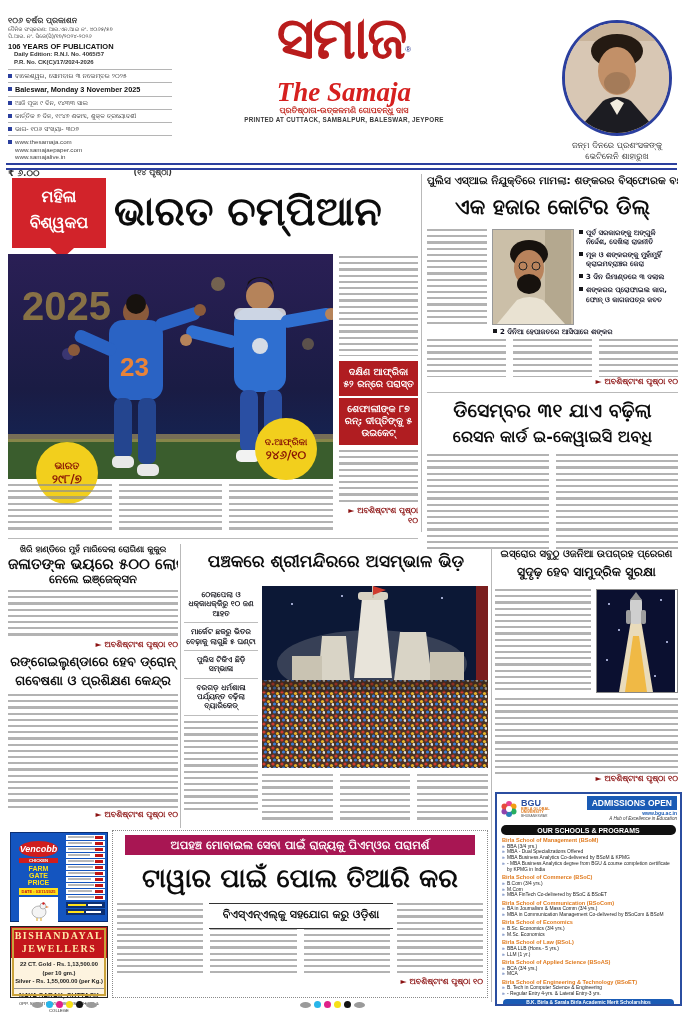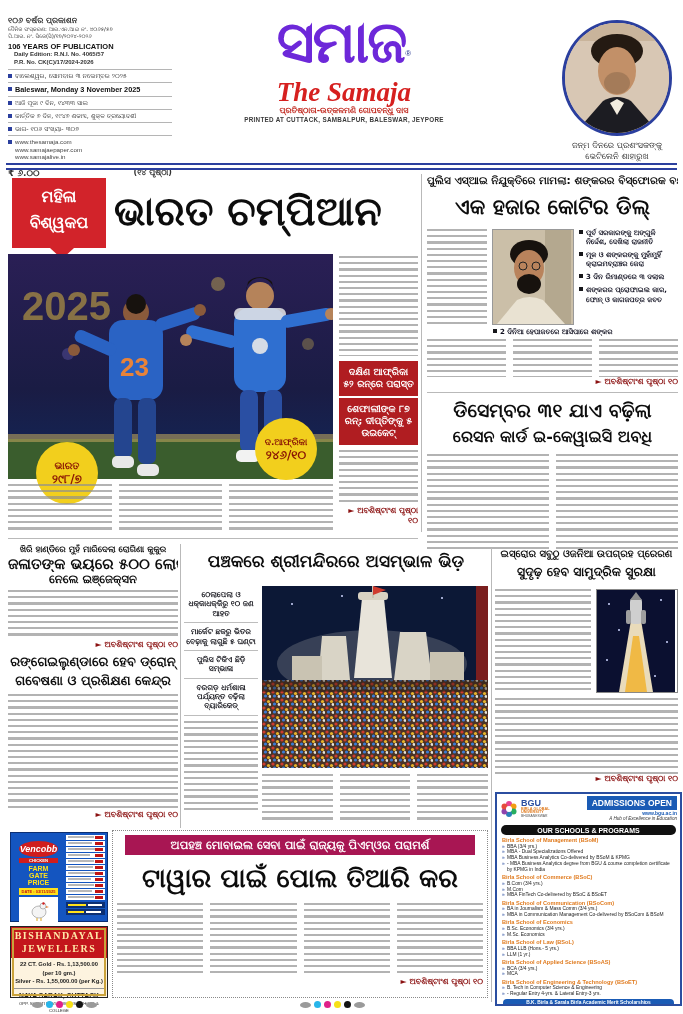--- a/index.html
+++ b/index.html
@@ -14,21 +14,21 @@
   .ctr{text-align:center;}
   .bold{font-weight:bold;}
   .hl{font-family:"DejaVu Sans",sans-serif;font-weight:bold;color:#0c0c0c;}
   .jump{color:#8b1111;font-weight:bold;font-size:8px;text-align:right;font-family:"DejaVu Sans",sans-serif;}
   .vrule{border-left:1px solid #b9b9b9;}
   .hrule{border-top:1px solid #b9b9b9;}
   
   .mh-left{font-size:6.5px;color:#333;line-height:1.25;}
   .mrow{border-top:1px solid #b5b5b5;padding:2px 0 2px 0;display:flex;align-items:flex-start;gap:3px;}
   .sq{width:4px;height:4px;background:#2b3f9e;display:inline-block;margin-top:2px;flex:0 0 auto;}
-  .logo-od{font-family:Liberation Serif, serif;font-weight:bold;color:#6d28d9;font-size:58px;line-height:62px;letter-spacing:-2px;}
+  .logo-od{font-family:Liberation Mono, monospace;font-weight:bold;color:#b91c1c;font-size:58px;line-height:62px;letter-spacing:-2px;}
   .logo-en{font-family:"Liberation Serif",serif;font-style:italic;font-weight:bold;color:#d6201f;font-size:27px;line-height:28px;}
   .founder{font-family:"DejaVu Sans",sans-serif;color:#c0261c;font-weight:bold;font-size:8px;}
   .printed{font-size:6.3px;font-weight:bold;color:#3a3a3a;letter-spacing:.3px;}
   .rule2{border-top:2px solid #2b3f9e;border-bottom:2px solid #2b3f9e;height:3px;}
   
   .badge{background:#d2232a;color:#fff;text-align:center;font-family:"DejaVu Sans",sans-serif;
          font-weight:bold;font-size:16px;line-height:1.6;padding-top:6px;}
   .badge:after{content:"";position:absolute;left:38px;bottom:-11px;border:12px solid transparent;
          border-top:11px solid #d2232a;border-bottom:0;}
   .ybadge{position:absolute;width:62px;height:62px;border-radius:50%;background:#f2cf1d;
@@ -520,20 +520,21 @@
   <div class="abs" style="left:112px;top:830px;width:376px;height:168px;border:1px dotted #8a8a8a;padding:4px;box-sizing:border-box;">
     <div class="tower-kicker clip" style="margin:0 8px;">ଅପହଞ୍ଚ ମୋବାଇଲ ସେବା ପାଇଁ ରାଜ୍ୟକୁ ପିଏମ୍ଓର ପରାମର୍ଶ</div>
     <div class="hl ctr clip" style="font-size:26px;line-height:46px;height:48px;">ଟାୱାର ପାଇଁ ପୋଲ ତିଆରି କର</div>
     <div style="position:relative;height:74px;">
       <div class="cols" style="height:74px;">
         <div class="ft"></div>
         <div class="ft"></div>
         <div class="ft"></div>
         <div class="ft"></div>
       </div>
+      <div class="abs hl clip ctr" style="left:92px;top:0;width:184px;height:24px;background:#fff;border-top:1.5px solid #333;border-bottom:1.5px solid #333;font-size:11px;line-height:22px;">ବିଏସ୍ଏନ୍ଏଲ୍‌କୁ ସହଯୋଗ କରୁ ଓଡ଼ିଶା</div>
     </div>
     <div class="jump">► ଅବଶିଷ୍ଟାଂଶ ପୃଷ୍ଠା ୧୦</div>
   </div>
 
   <div class="abs regdots" style="left:32px;top:1001px;">
     <span class="oval"></span>
     <span class="dot" style="background:#27b5ea;"></span>
     <span class="dot" style="background:#e0218a;"></span>
     <span class="dot" style="background:#f7e017;"></span>
     <span class="dot" style="background:#141414;"></span>

